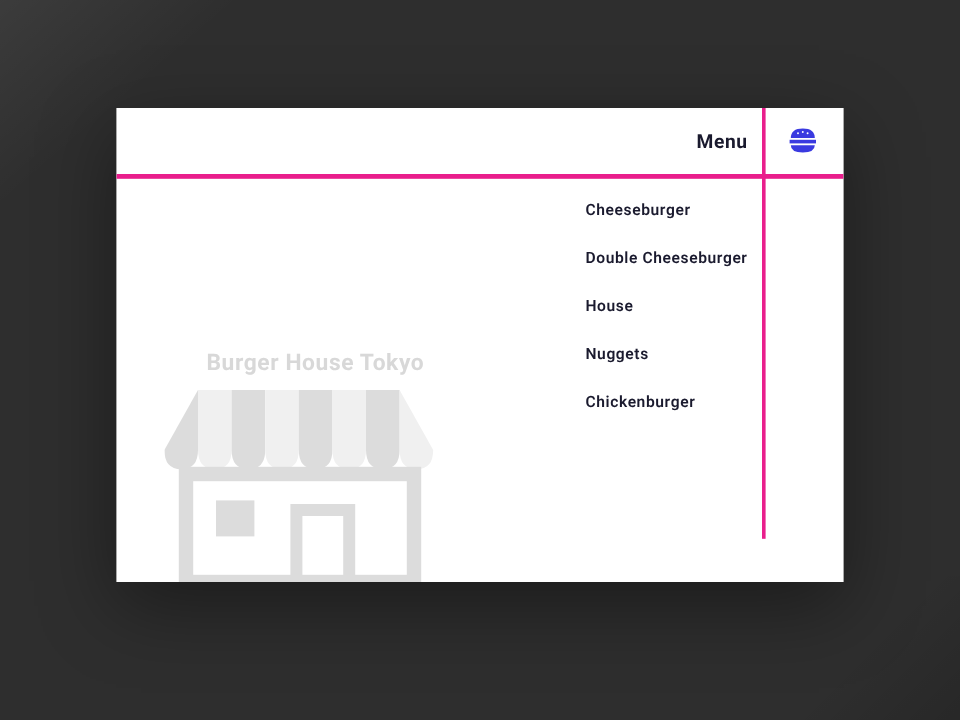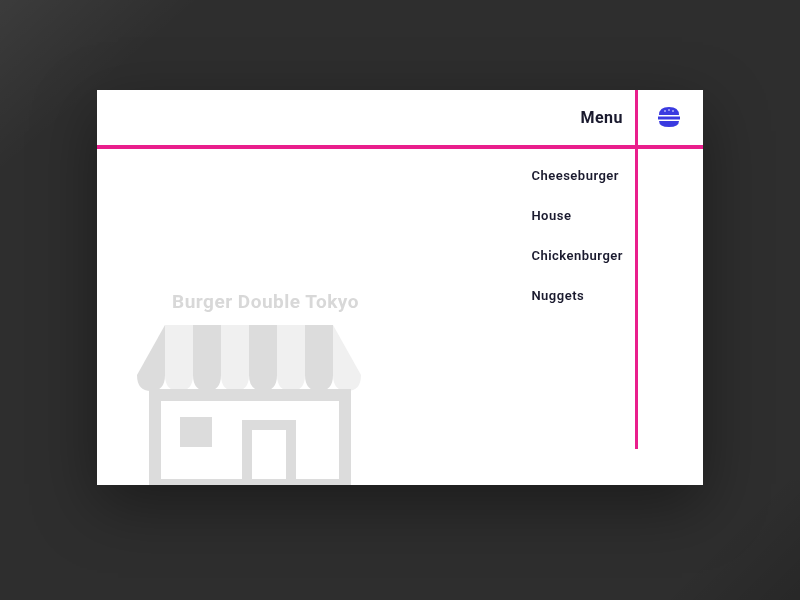--- a/index.html
+++ b/index.html
@@ -132,26 +132,27 @@
         <circle cx="18" cy="8" r="0.8" fill="#ffffff"></circle>
       </svg>
     </div>
   </div>
 
   <div class="pink-h"></div>
   <div class="pink-v"></div>
 
   <div class="menu-list">
     <div class="menu-item">Cheeseburger</div>
+    <div class="menu-item">Double Cheeseburger</div>
     <div class="menu-item">House</div>
+    <div class="menu-item">Nuggets</div>
     <div class="menu-item">Chickenburger</div>
-    <div class="menu-item">Nuggets</div>
   </div>
 
-  <div class="brand-name">Burger Double Tokyo</div>
+  <div class="brand-name">Burger House Tokyo</div>
 
   <div class="storefront">
     <svg viewBox="0 0 260 160">
 
       <path d="M 28 0 L 0 50 Q 0 66 14 66 Q 28 66 28 50 Z" fill="#dcdcdc"></path>
       <path d="M 56 0 L 28 0 L 28 50 Q 28 66 42 66 Q 56 66 56 50 Z" fill="#f0f0f0"></path>
       <path d="M 84 0 L 56 0 L 56 50 Q 56 66 70 66 Q 84 66 84 50 Z" fill="#dcdcdc"></path>
       <path d="M 112 0 L 84 0 L 84 50 Q 84 66 98 66 Q 112 66 112 50 Z" fill="#f0f0f0"></path>
       <path d="M 140 0 L 112 0 L 112 50 Q 112 66 126 66 Q 140 66 140 50 Z" fill="#dcdcdc"></path>
       <path d="M 168 0 L 140 0 L 140 50 Q 140 66 154 66 Q 168 66 168 50 Z" fill="#f0f0f0"></path>

